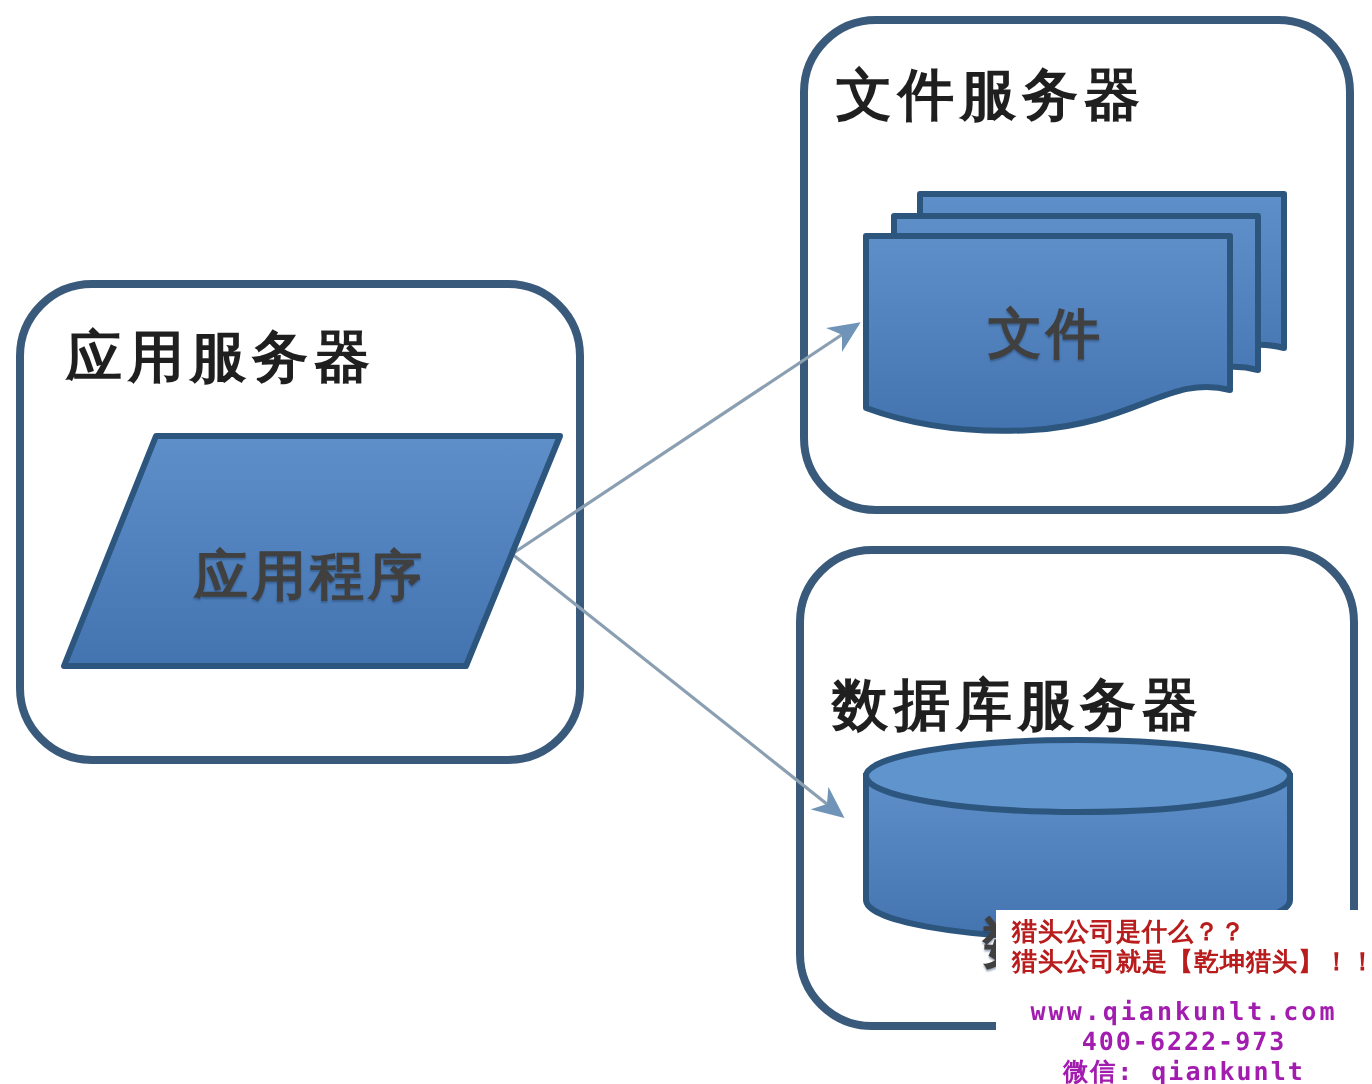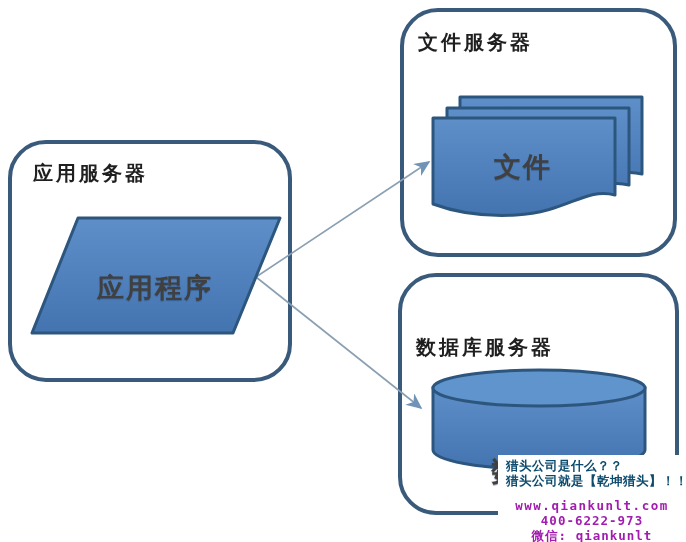--- a/index.html
+++ b/index.html
@@ -2,34 +2,34 @@
 <html><head>
 <meta charset="utf-8">
 <style>
   html,body{margin:0;padding:0;background:#e8e8e8;}
   .stage{
     position:relative;width:686px;height:542px;background:#ffffff;
     overflow:hidden;font-family:"Liberation Sans","DejaVu Sans",sans-serif;
   }
   .stage svg{position:absolute;left:0;top:0;}
   .lbl{position:absolute;font-weight:bold;color:#1f1f1f;white-space:nowrap;}
-  .title{font-size:20px;letter-spacing:3px;}
+  .title{font-size:28px;letter-spacing:3px;}
   .shape-label{color:#404040;text-align:center;text-shadow:0 1px 1px rgba(30,60,100,.45);}
   .app-label{left:55px;top:270px;width:200px;font-size:27px;letter-spacing:2px;}
   .file-label{left:433px;top:149px;width:180px;font-size:27px;letter-spacing:2px;}
   .db-label{left:438px;top:408px;width:200px;font-size:29px;letter-spacing:2px;margin-top:44px;}
   .app-title{left:33px;top:160px;}
   .file-title{left:418px;top:29px;}
   .db-title{left:416px;top:292px;margin-top:42px;}
   .watermark{
     position:absolute;left:498px;top:455px;width:188px;height:87px;
     background:#ffffff;padding:4px 0 0 0;box-sizing:border-box;
   }
   .wm-head{
-    margin-left:8px;font-size:12.5px;font-weight:bold;color:#0c4a6e;
+    margin-left:8px;font-size:12.5px;font-weight:bold;color:#b91c1c;
     line-height:15px;letter-spacing:0.5px;white-space:nowrap;
   }
   .wm-center{
     margin-top:9px;text-align:center;
     font-family:"DejaVu Sans Mono","Liberation Mono",monospace;
     font-weight:bold;color:#a21caf;font-size:12.5px;line-height:15px;
   }
   .wm-site{letter-spacing:1.5px;}
   .wm-phone{letter-spacing:1px;}
   .wm-wechat{letter-spacing:1px;}

